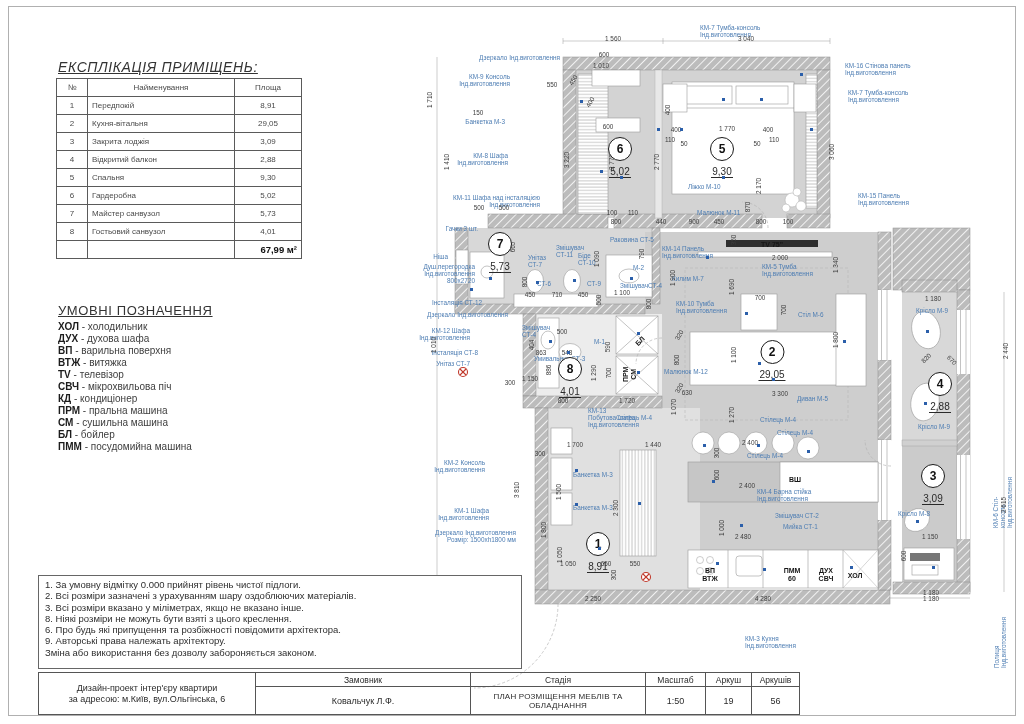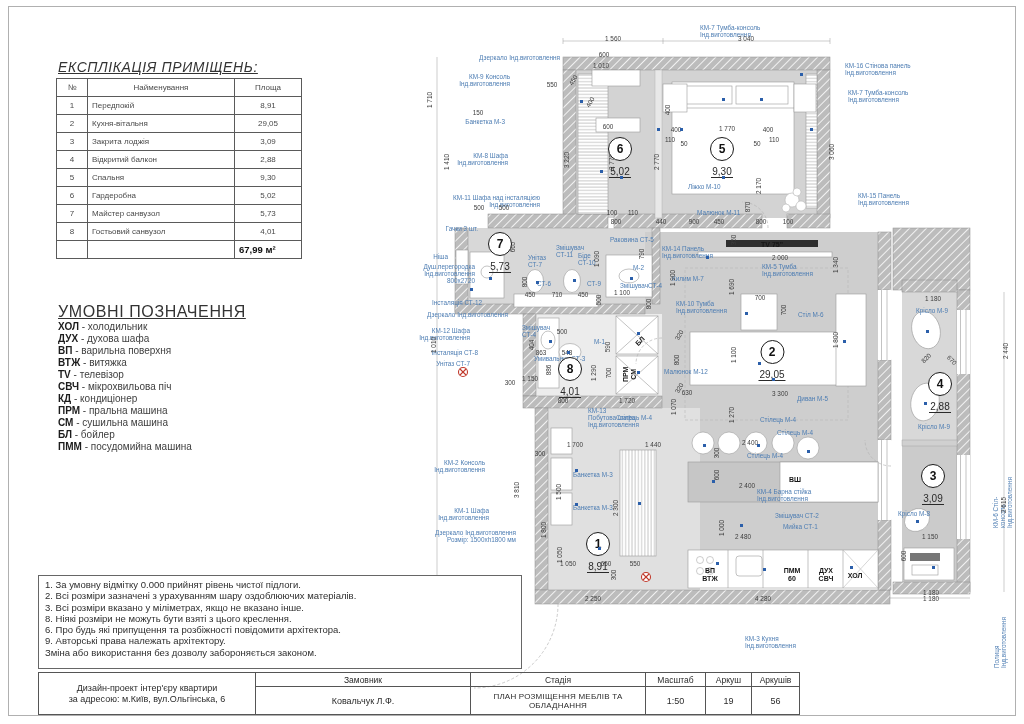--- a/index.html
+++ b/index.html
@@ -9,22 +9,22 @@
   .page-title{position:absolute;left:60px;top:16px;font-size:19px;font-weight:400;
               letter-spacing:1.5px;color:#1d1d1d;margin:0;}
   .expl-heading{position:absolute;left:58px;top:59px;font-size:14px;letter-spacing:.6px;
                 text-decoration:underline;color:#333;font-style:italic;}
   table.expl{position:absolute;left:56px;top:78px;border-collapse:collapse;font-size:8px;color:#4a4a4a;}
   table.expl td,table.expl th{border:1px solid #5a5a5a;height:15px;padding:1px 4px;font-weight:400;}
   table.expl th{text-align:center;}
   table.expl td.c{width:22px;text-align:center;}
   table.expl td.n{width:138px;text-align:left;}
   table.expl td.a{width:58px;text-align:center;}
-  table.expl td.total{font-weight:bold;font-size:9.5px;text-align:left;color:#111;}
-  .legend-heading{position:absolute;left:58px;top:303px;font-size:16px;letter-spacing:.6px;
+  table.expl td.total{font-weight:bold;font-size:9.5px;text-align:right;color:#111;}
+  .legend-heading{position:absolute;left:58px;top:303px;font-size:13px;letter-spacing:.6px;
                   text-decoration:underline;color:#333;}
   .legend-list{position:absolute;left:58px;top:321px;font-size:10px;line-height:12px;color:#3e3e3e;}
   .legend-list b{color:#1c1c1c;}
   .notes-box{position:absolute;left:38px;top:575px;width:470px;height:86px;border:1px solid #666;
              padding:3px 6px;font-size:9.5px;line-height:11.3px;color:#2e2e2e;background:#fff;}
   .notes-heading{text-decoration:underline;}
   
   table.tb{position:absolute;left:38px;top:672px;border-collapse:collapse;font-size:9px;color:#2b2b2b;
            table-layout:fixed;}
   table.tb td{border:1px solid #555;text-align:center;vertical-align:middle;padding:0 2px;overflow:hidden;}

